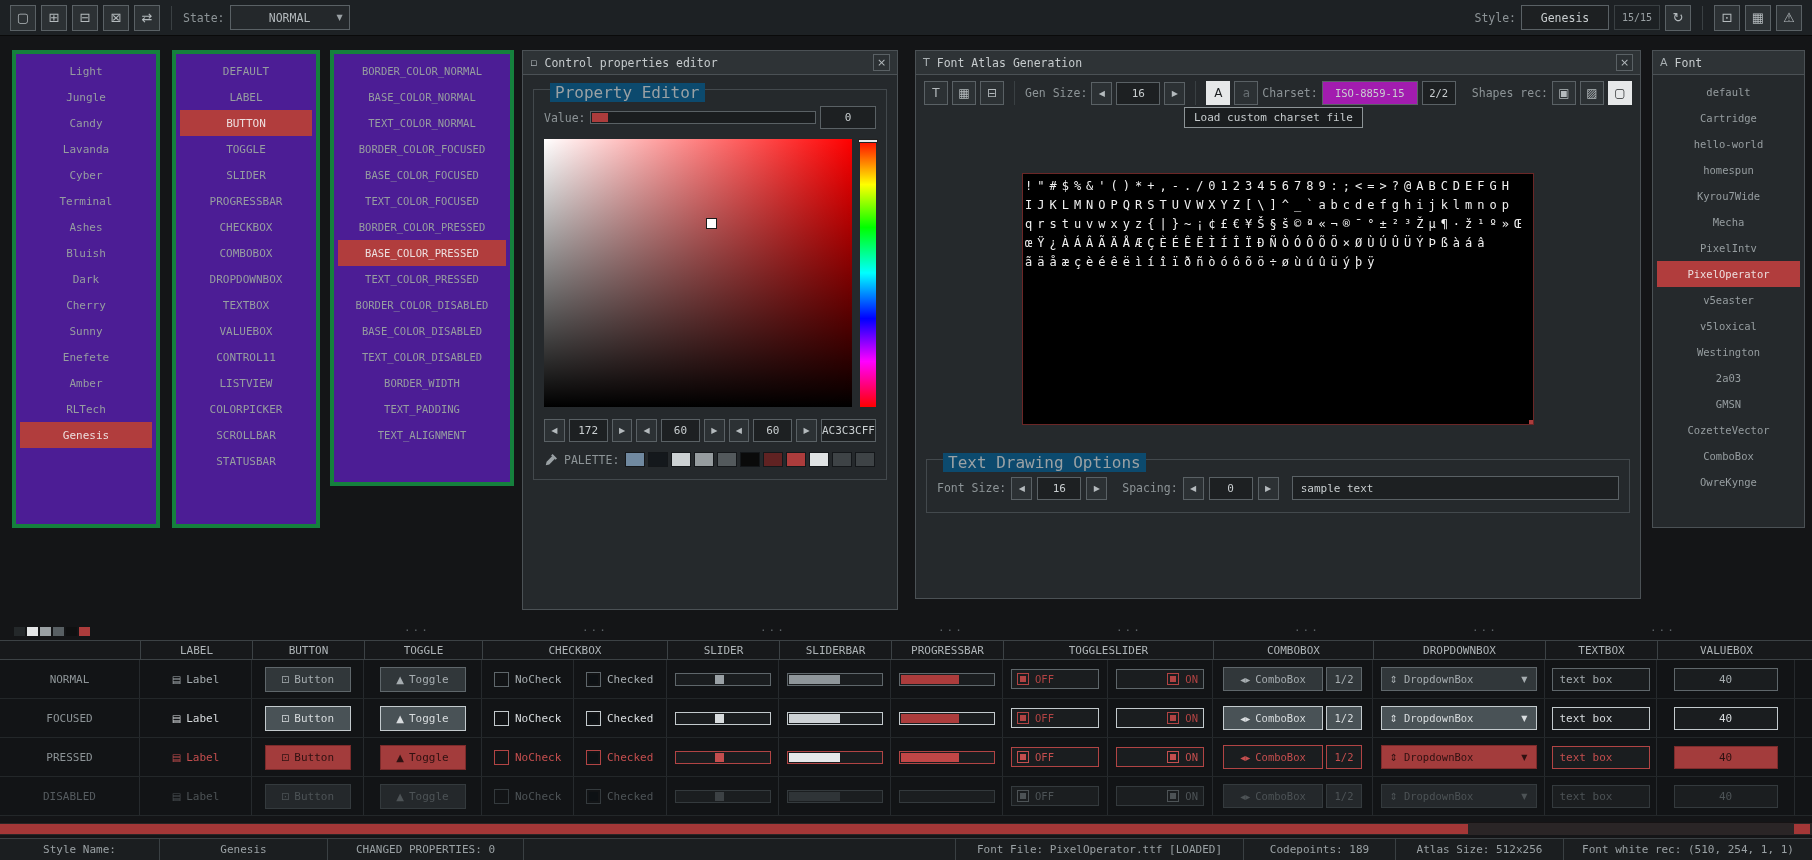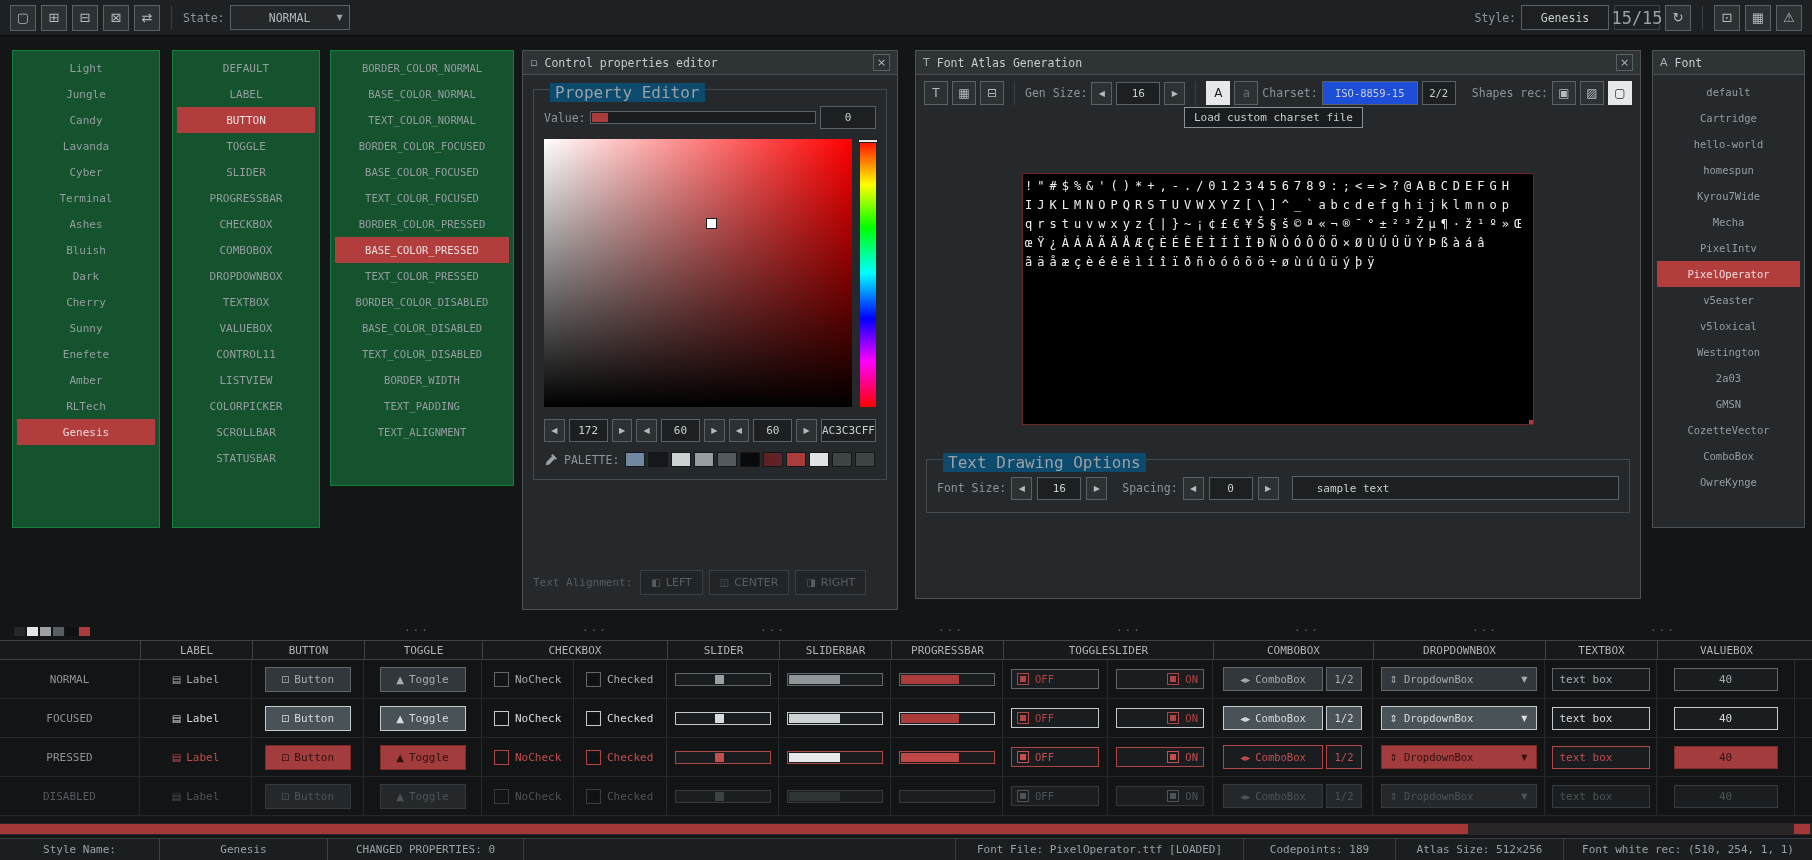--- a/index.html
+++ b/index.html
@@ -18,24 +18,24 @@
   .tbtn.dim { color:#676e72; }
   .vdiv { width:1px; height:24px; background:#3a4043; margin:0 6px; }
   .lab { color:#8d9497; font-size:11.5px; white-space:nowrap; }
   .dropdown { position:relative; width:120px; height:25px; border:1px solid #5a6165; background:#24282b;
               display:flex; align-items:center; justify-content:center; color:#b4babd; cursor:pointer; font-size:11.5px; }
   .dropdown .dd-arrow { position:absolute; right:6px; font-size:8px; color:#9aa1a4; font-family:"DejaVu Sans",sans-serif; }
   .spacer { flex:1; }
   .style-box { width:88px; height:25px; border:1px solid #5a6165; background:#1d2022; display:flex;
                align-items:center; justify-content:center; color:#c9ced0; font-size:11.5px; }
   .count-box { width:46px; height:25px; border:1px solid #3a4043; display:flex; align-items:center;
-               justify-content:center; color:#9aa1a4; font-size:17px; }
+               justify-content:center; color:#9aa1a4; font-size:10px; }
 
   
-  .list-panel { position:absolute; top:50px; background:#14532d; border:1px solid #15803d; padding:4px 2px; }
+  .list-panel { position:absolute; top:50px; background:#4c1d95; border:4px solid #15803d; padding:4px 2px; }
   .list-item { height:26px; margin:0 2px; display:flex; align-items:center; justify-content:center;
                font-size:11px; color:#969da0; cursor:pointer; white-space:nowrap; }
   .list-item.selected { background:#b13d3d; color:#eddede; }
   #styles-list   { left:12px;  width:148px; height:478px; }
   #controls-list { left:172px; width:148px; height:478px; }
   #props-list    { left:330px; width:184px; height:436px; }
   #props-list .list-item { font-size:10.5px; }
 
   
   .window { position:absolute; top:50px; background:#25292c; border:1px solid #4b5155; }
@@ -76,34 +76,34 @@
   .ta-row { margin-top:auto; display:flex; align-items:center; gap:8px; color:#565c60; font-size:11px; }
   .ta-btns { display:flex; gap:6px; }
   .ta-btn { height:25px; padding:0 10px; border:1px solid #383e41; background:#212528; color:#565c60;
             display:flex; align-items:center; gap:5px; font-size:11px; }
   .ta-ico { font-size:10px; font-family:"DejaVu Sans",sans-serif; }
 
   
   #fawin { left:915px; width:726px; height:549px; display:flex; flex-direction:column; }
   .fa-toolbar { position:relative; display:flex; align-items:center; gap:4px; padding:6px 8px; }
   .fa-toolbar .tbtn { width:24px; height:24px; font-size:12px; }
-  .charset-box { width:96px; height:24px; border:1px solid #5a6165; background:#1d4ed8; color:#c9ced0;
+  .charset-box { width:96px; height:24px; border:1px solid #5a6165; background:#a21caf; color:#c9ced0;
                  display:flex; align-items:center; justify-content:center; font-size:10.5px; }
   .pages-box { width:34px; height:24px; border:1px solid #5a6165; background:#1d2022; color:#c9ced0;
                display:flex; align-items:center; justify-content:center; font-size:10.5px; }
   .tooltip { position:absolute; left:268px; top:32px; background:#1a1d1f; border:1px solid #8d9497;
              color:#c6cbcd; font-size:11px; padding:3px 9px; white-space:nowrap; z-index:9; }
   .atlas { width:512px; height:252px; margin:62px auto 0; background:#000; border:1px solid #6b2626;
            position:relative; padding:3px 2px; overflow:hidden; }
   .atlas-line { font-size:12px; line-height:19px; letter-spacing:5px; color:#f0f0f0; white-space:nowrap; }
   .atlas-dot { position:absolute; right:0; bottom:0; width:4px; height:4px; background:#ac3c3c; }
   .tdo { margin:34px 10px 0; }
   .tdo-row { display:flex; align-items:center; gap:5px; }
   .sample-input { flex:1; height:24px; margin-left:8px; border:1px solid #5a6165; background:#1d2022;
-                  color:#c9ced0; font:11px "DejaVu Sans Mono",monospace; padding:0 24px; outline:none; }
+                  color:#c9ced0; font:11px "DejaVu Sans Mono",monospace; padding:0 8px; outline:none; }
 
   
   #fontwin { left:1652px; width:153px; height:478px; }
   #fontwin .font-items { padding:4px 2px; }
   #fontwin .list-item { font-size:10.5px; }
 
   
   .preview { position:absolute; left:0; top:624px; width:1812px; }
   .strip { position:relative; height:16px; }
   .mini-palette { position:absolute; left:14px; top:3px; display:flex; gap:2px; }
@@ -335,40 +335,20 @@
               <div class="swatch" style="background: rgb(150, 156, 159);"></div>
               <div class="swatch" style="background: rgb(83, 89, 92);"></div>
               <div class="swatch" style="background: rgb(10, 10, 10);"></div>
               <div class="swatch" style="background: rgb(96, 34, 34);"></div>
               <div class="swatch" style="background: rgb(172, 60, 60);"></div>
               <div class="swatch" style="background: rgb(224, 227, 228);"></div>
               <div class="swatch" style="background: rgb(62, 67, 70);"></div>
               <div class="swatch" style="background: rgb(62, 67, 70);"></div>
             </div>
         </div>
-      </div>
-      <div class="ta-row">
-        <span>Text Alignment:</span>
-        <div class="ta-btns">
-
-            <button class="ta-btn">
-              <span class="ta-ico">◧</span>
-              <span>LEFT</span>
-            </button>
-
-            <button class="ta-btn">
-              <span class="ta-ico">◫</span>
-              <span>CENTER</span>
-            </button>
-
-            <button class="ta-btn">
-              <span class="ta-ico">◨</span>
-              <span>RIGHT</span>
-            </button>
-          </div>
       </div>
     </div>
   </section>
 
   <section class="window" id="fawin">
     <div class="titlebar">
       <span class="ticon">T</span>
       <span class="ttext">Font Atlas Generation</span>
       <button class="close">×</button>
     </div>

